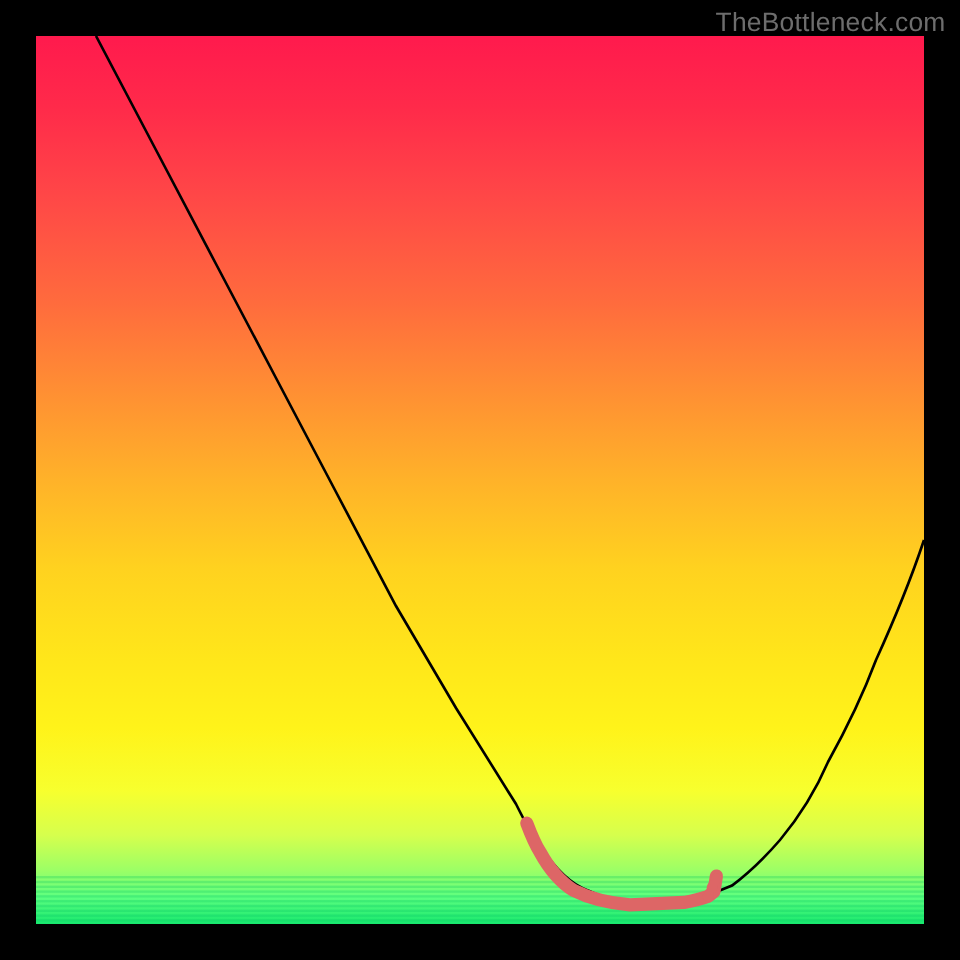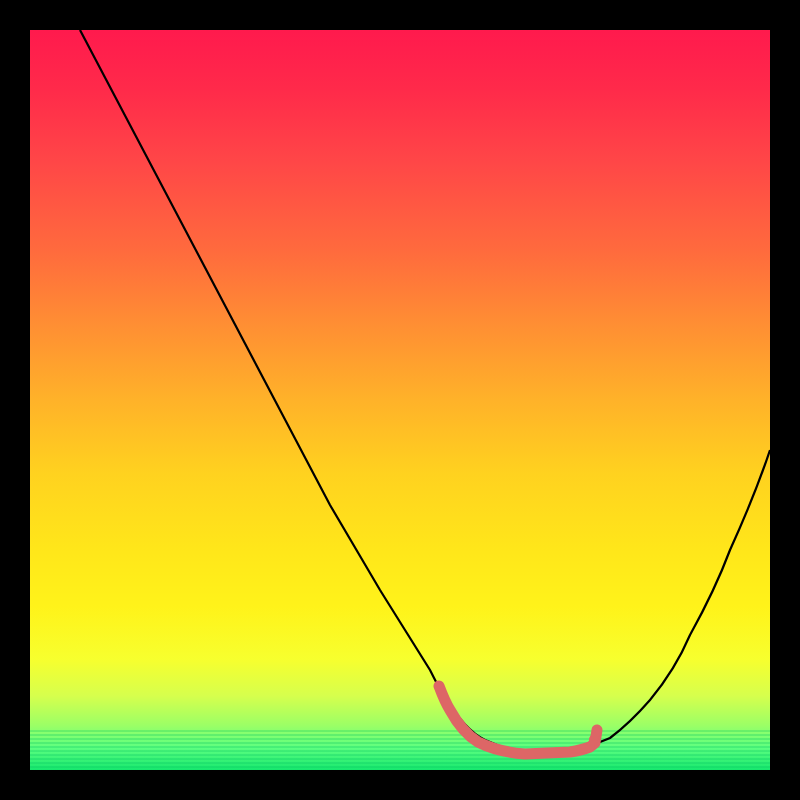--- a/index.html
+++ b/index.html
@@ -68,20 +68,21 @@
     font-size: 22px;
     font-weight: 500;
     letter-spacing: 0.2px;
     user-select: none;
   }
 </style>
 </head>
 <body>
 
 <div class="frame">
+  <div class="attribution">TheBottleneck.com</div>
 
   <div class="plot">
     <div class="gradient"></div>
 
     <div>
       <div class="stripe" style="bottom:2px"></div>
       <div class="stripe" style="bottom:6px"></div>
       <div class="stripe" style="bottom:10px"></div>
       <div class="stripe" style="bottom:14px"></div>
       <div class="stripe" style="bottom:18px"></div>

